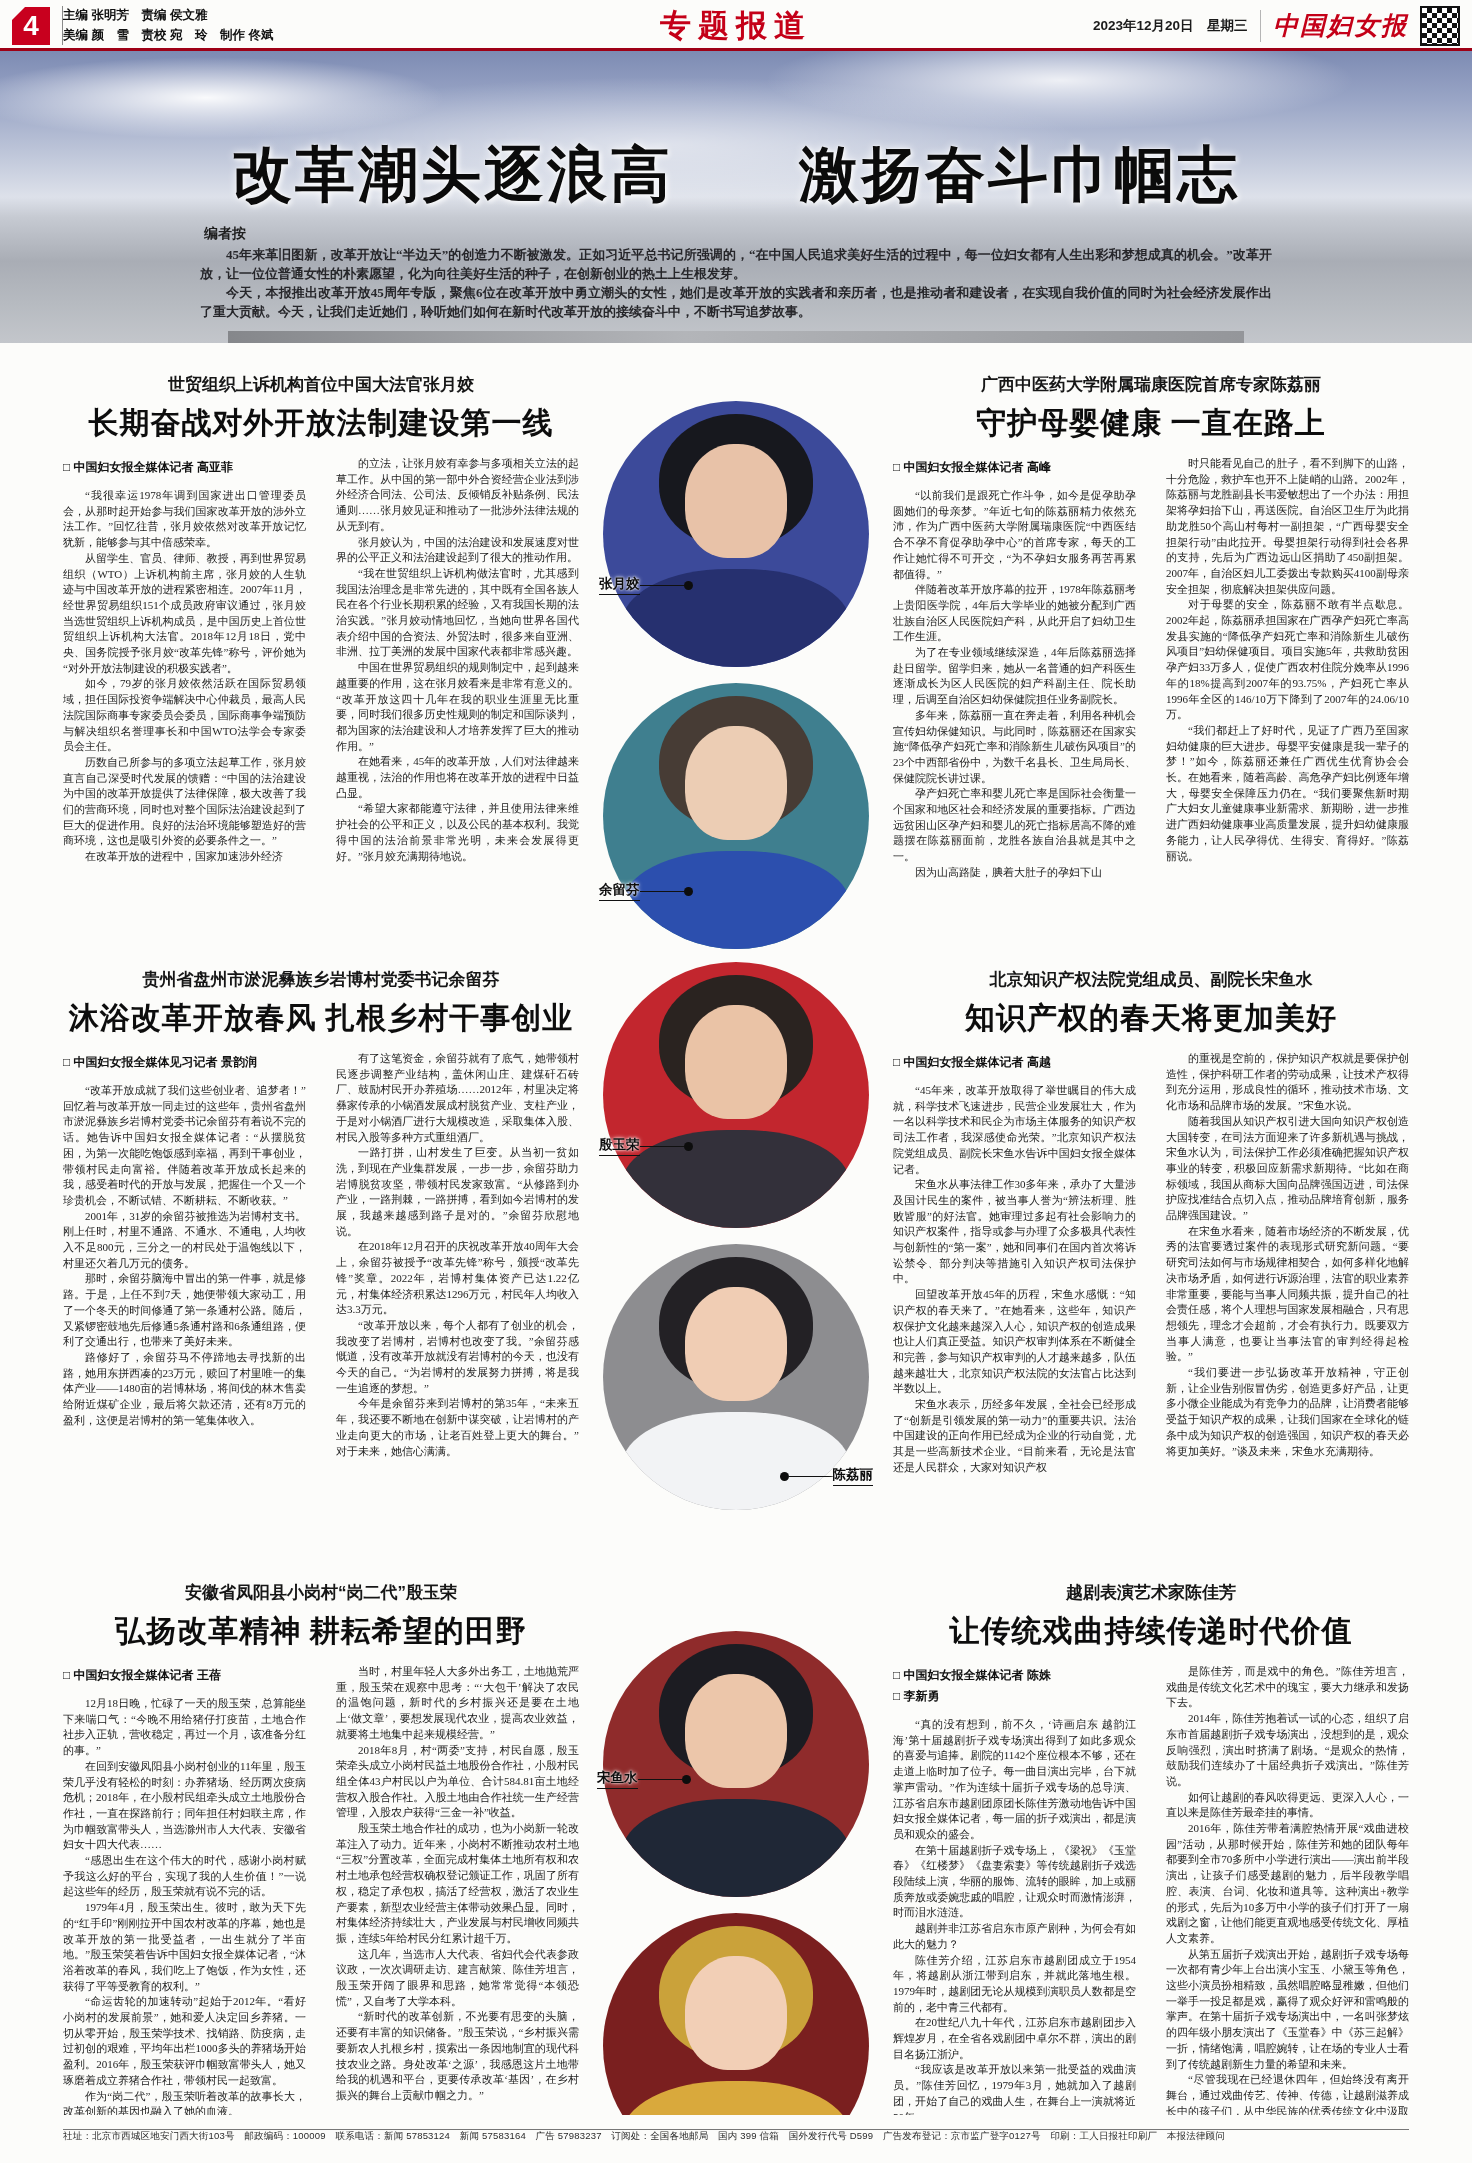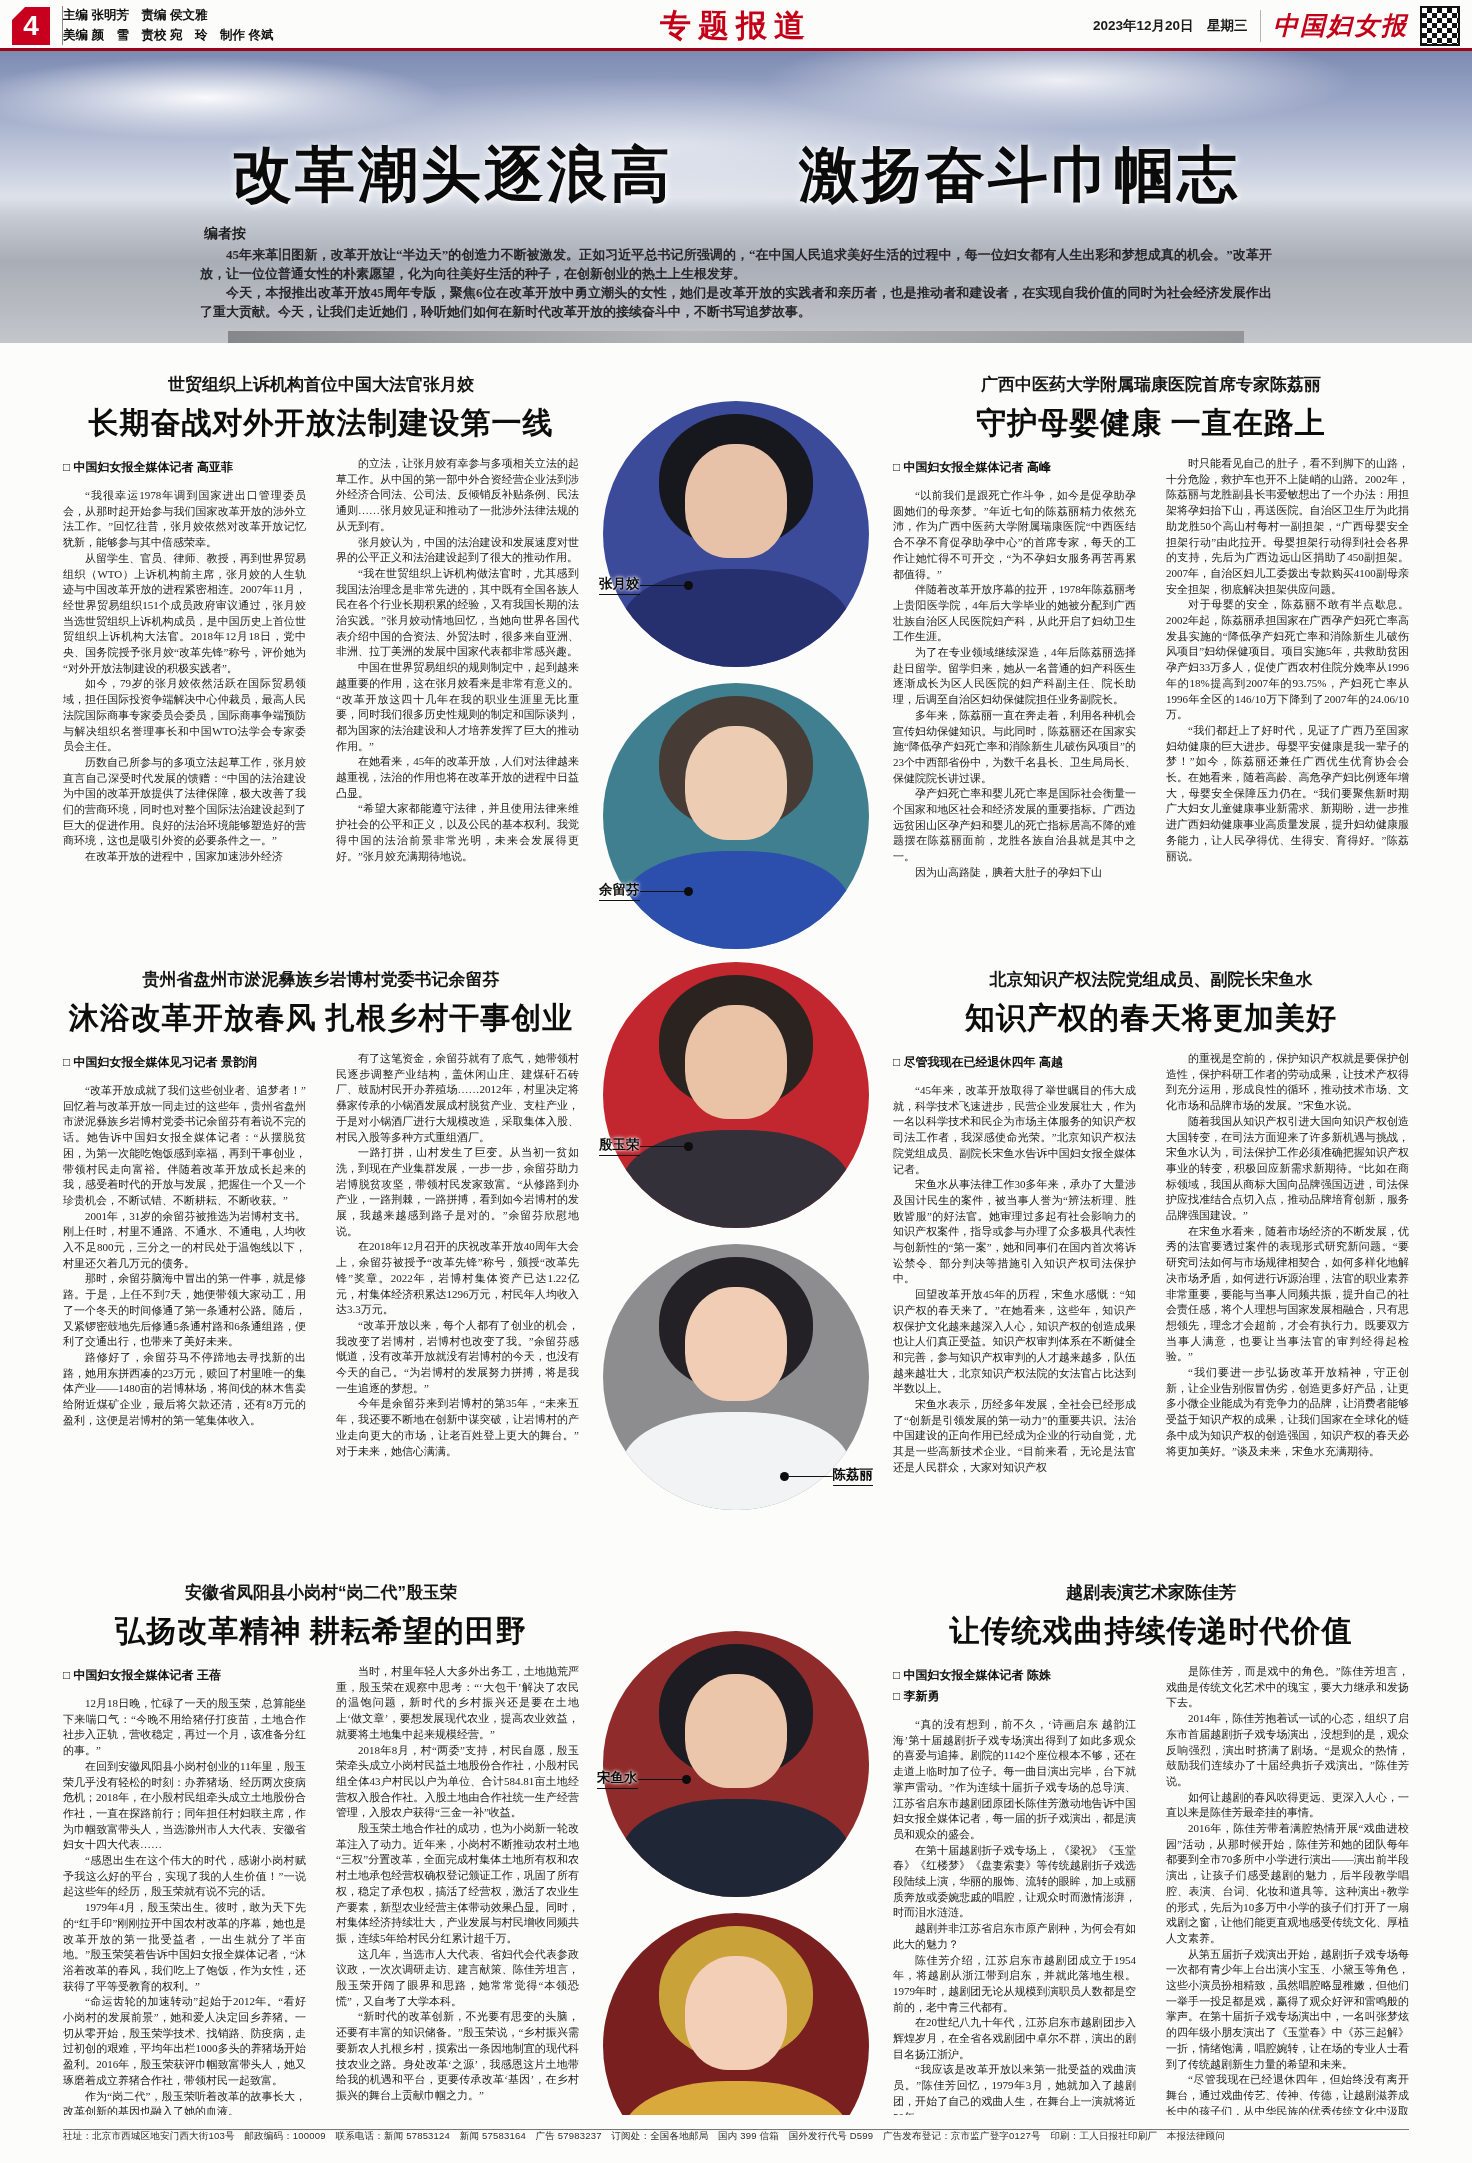--- a/index.html
+++ b/index.html
@@ -235,21 +235,21 @@
           <span class="cap-dot"></span>
         </figcaption>
       </figure>
     </div>
 
     <article class="story">
       <div class="kicker">北京知识产权法院党组成员、副院长宋鱼水</div>
       <h2 class="headline">知识产权的春天将更加美好</h2>
       <div class="cols">
         <div class="col">
-          <div class="byline">□ 尽管我现在已经退休四年 高越</div>
+          <div class="byline">□ 中国妇女报全媒体记者 高越</div>
           <div>
               <p>“45年来，改革开放取得了举世瞩目的伟大成就，科学技术飞速进步，民营企业发展壮大，作为一名以科学技术和民企为市场主体服务的知识产权司法工作者，我深感使命光荣。”北京知识产权法院党组成员、副院长宋鱼水告诉中国妇女报全媒体记者。</p>
               <p>宋鱼水从事法律工作30多年来，承办了大量涉及国计民生的案件，被当事人誉为“辨法析理、胜败皆服”的好法官。她审理过多起有社会影响力的知识产权案件，指导或参与办理了众多极具代表性与创新性的“第一案”，她和同事们在国内首次将诉讼禁令、部分判决等措施引入知识产权司法保护中。</p>
               <p>回望改革开放45年的历程，宋鱼水感慨：“知识产权的春天来了。”在她看来，这些年，知识产权保护文化越来越深入人心，知识产权的创造成果也让人们真正受益。知识产权审判体系在不断健全和完善，参与知识产权审判的人才越来越多，队伍越来越壮大，北京知识产权法院的女法官占比达到半数以上。</p>
               <p>宋鱼水表示，历经多年发展，全社会已经形成了“创新是引领发展的第一动力”的重要共识。法治中国建设的正向作用已经成为企业的行动自觉，尤其是一些高新技术企业。“目前来看，无论是法官还是人民群众，大家对知识产权</p>
             </div>
         </div>
         <div class="col">
           <div>
               <p>的重视是空前的，保护知识产权就是要保护创造性，保护科研工作者的劳动成果，让技术产权得到充分运用，形成良性的循环，推动技术市场、文化市场和品牌市场的发展。”宋鱼水说。</p>

